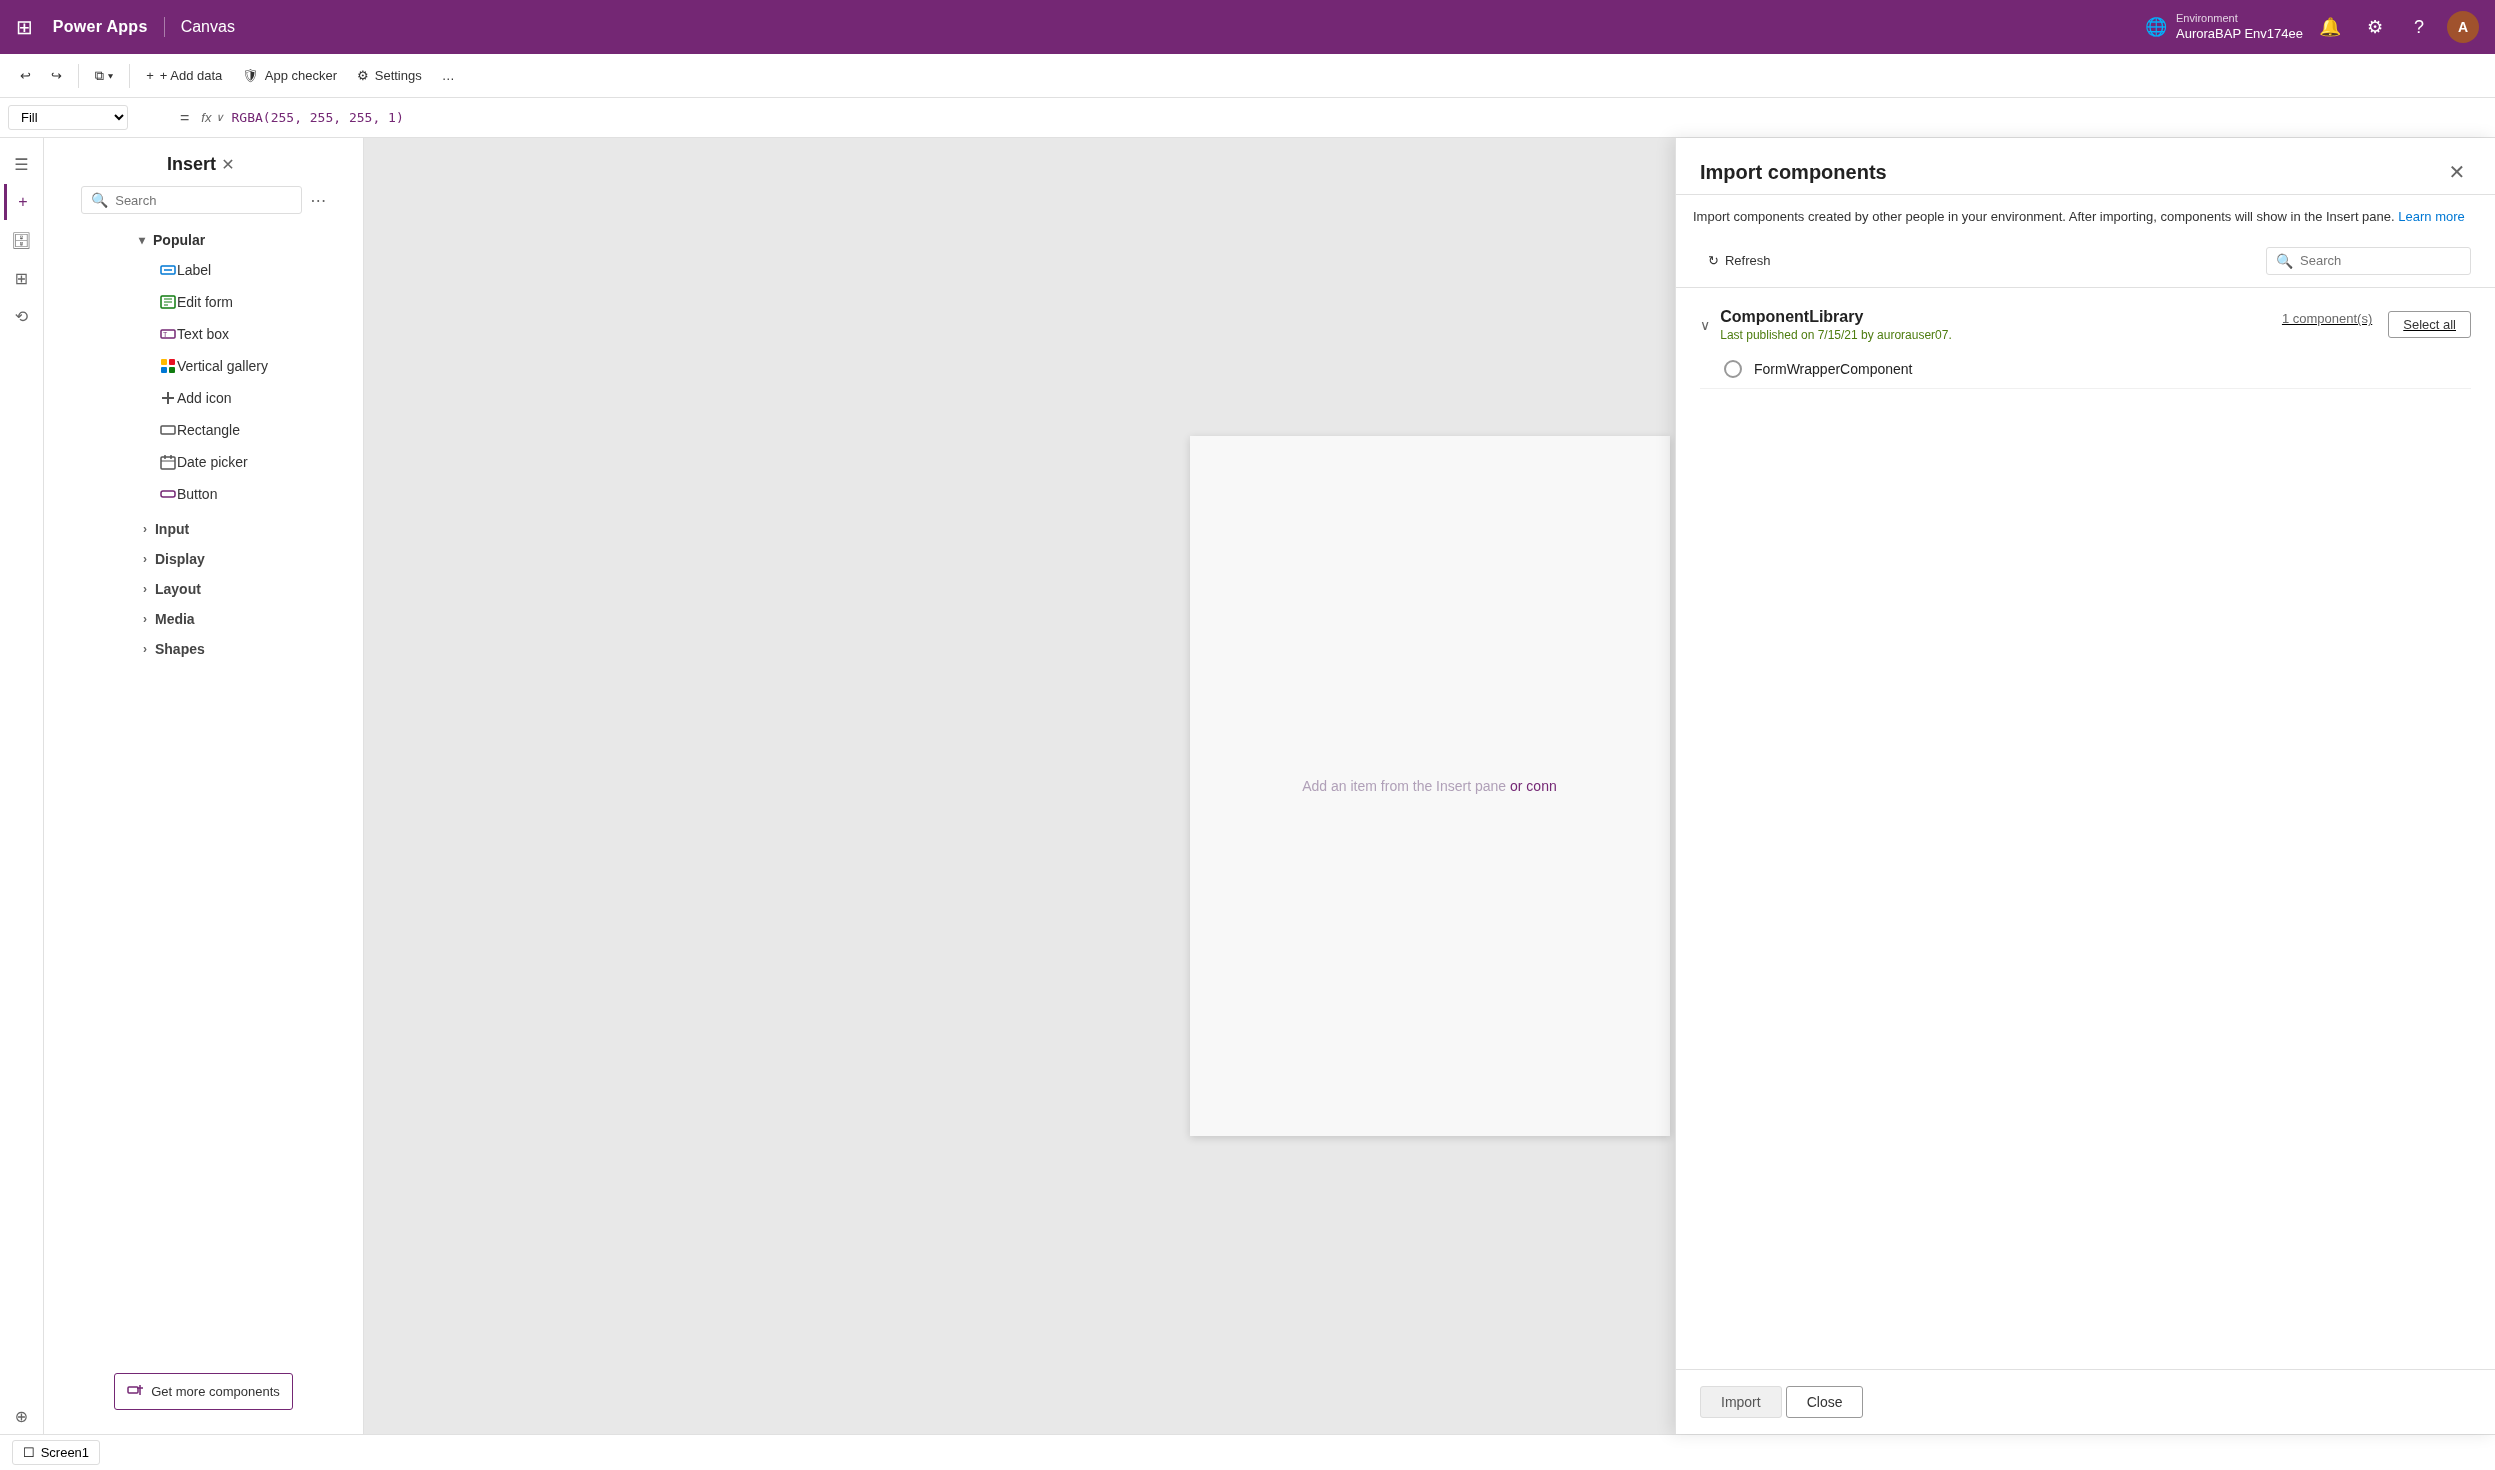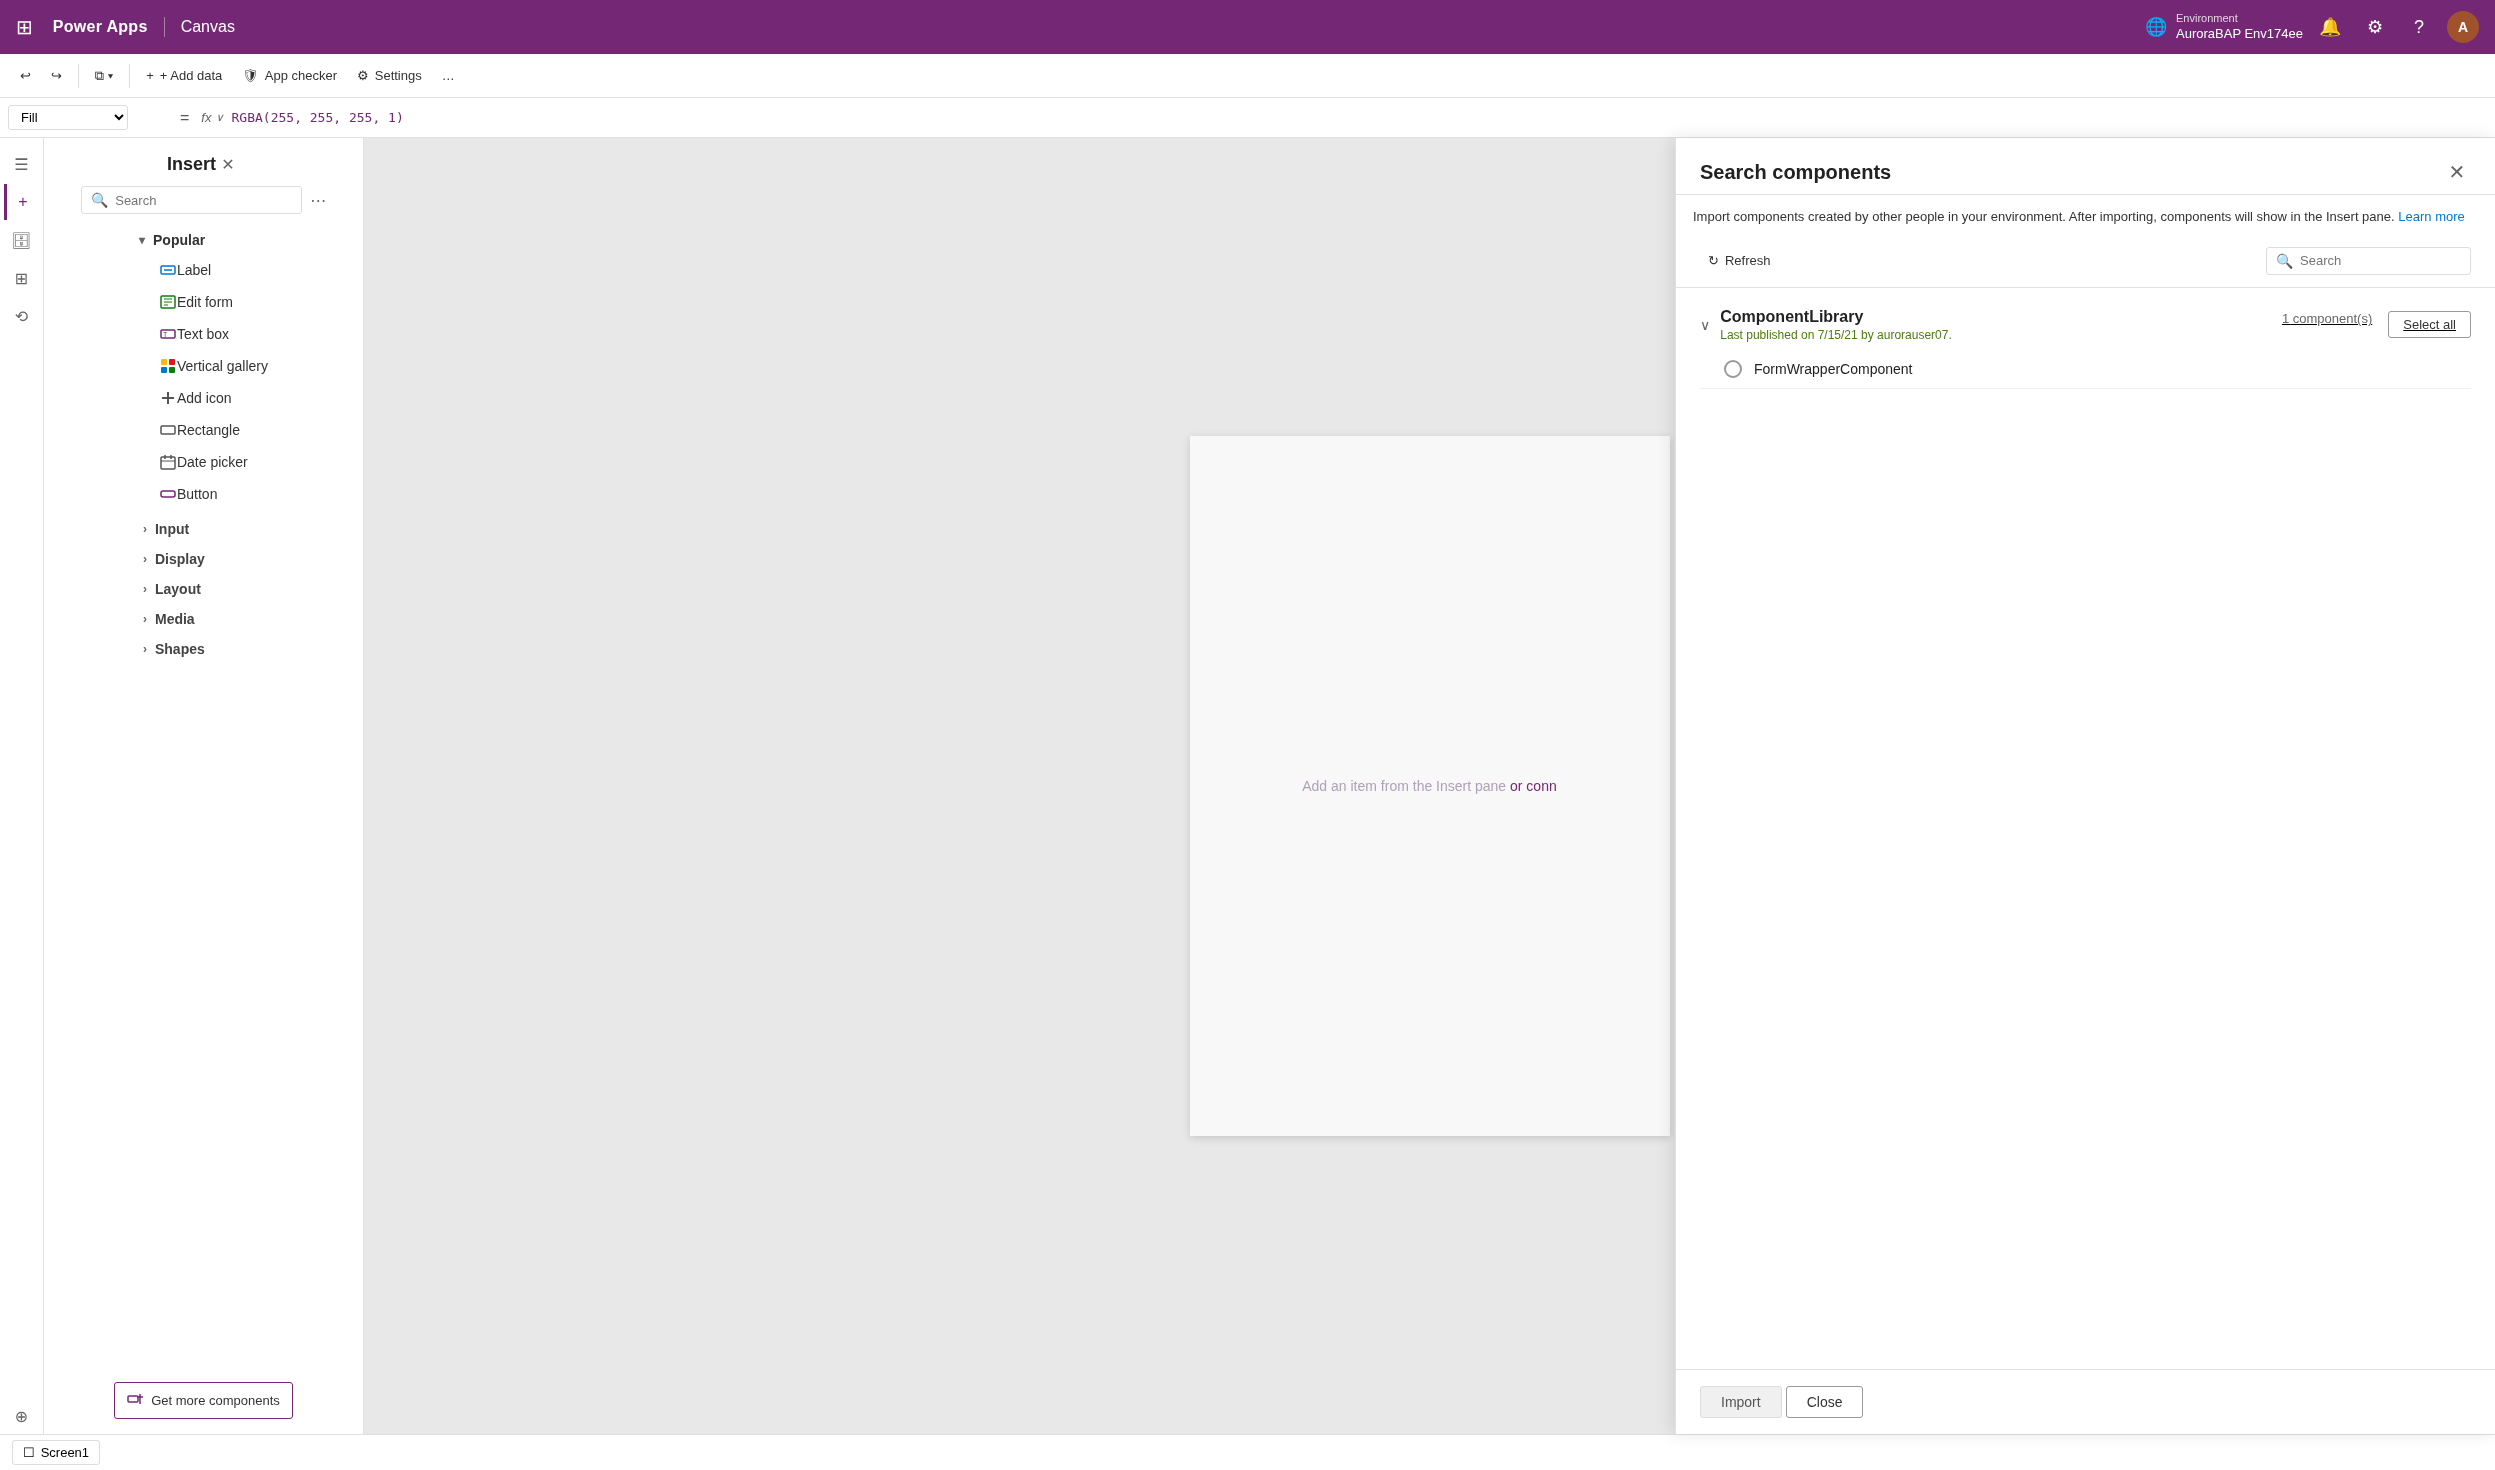--- a/index.html
+++ b/index.html
@@ -271,21 +271,21 @@
       padding: 7px 8px 7px 12px;
       cursor: pointer;
       color: #444;
       font-weight: 600;
       font-size: 14px;
       border-radius: 3px;
     }
 
     
     .get-more-btn {
-      margin: 8px 12px 15px;
+      margin: 8px 12px 24px;
       display: flex;
       align-items: center;
       gap: 8px;
       border: 1.5px solid #742774;
       border-radius: 3px;
       padding: 8px 12px;
       cursor: pointer;
       font-size: 13px;
       color: #333;
       background: white;
@@ -731,21 +731,21 @@
   <div class="canvas-area" style="position:relative;">
     <div class="canvas-frame">
       <div class="canvas-placeholder">
         <span>Add an item from the Insert pane</span>
         <a href="#">or conn</a>
       </div>
     </div>
 
     <div class="import-overlay">
       <div class="import-header">
-        <span class="import-title">Search components</span>
+        <span class="import-title">Import components</span>
         <span class="import-close">✕</span>
       </div>
       <div class="import-desc">
         <span>Import components created by other people in your environment. After importing, components will show in the Insert pane.</span>
         <a href="#">Learn more</a>
       </div>
       <div class="import-toolbar">
         <button class="import-refresh-btn">
           <span>↻</span>
           <span>Refresh</span>

